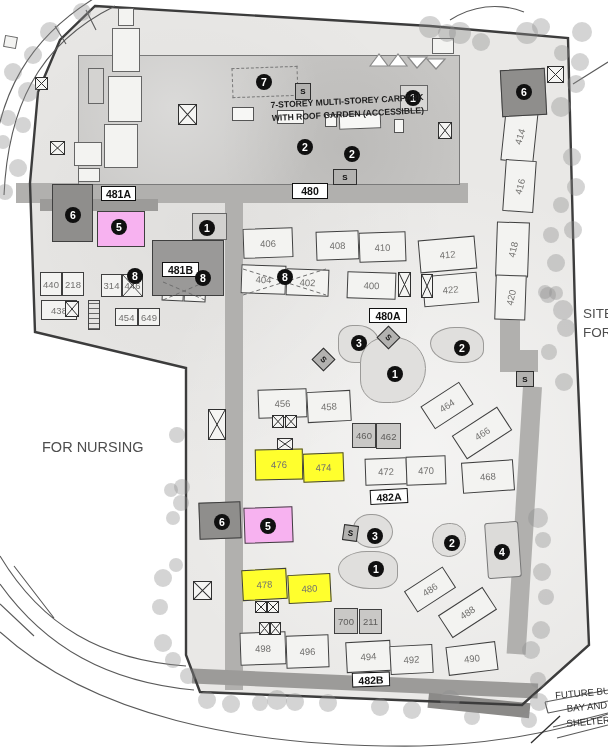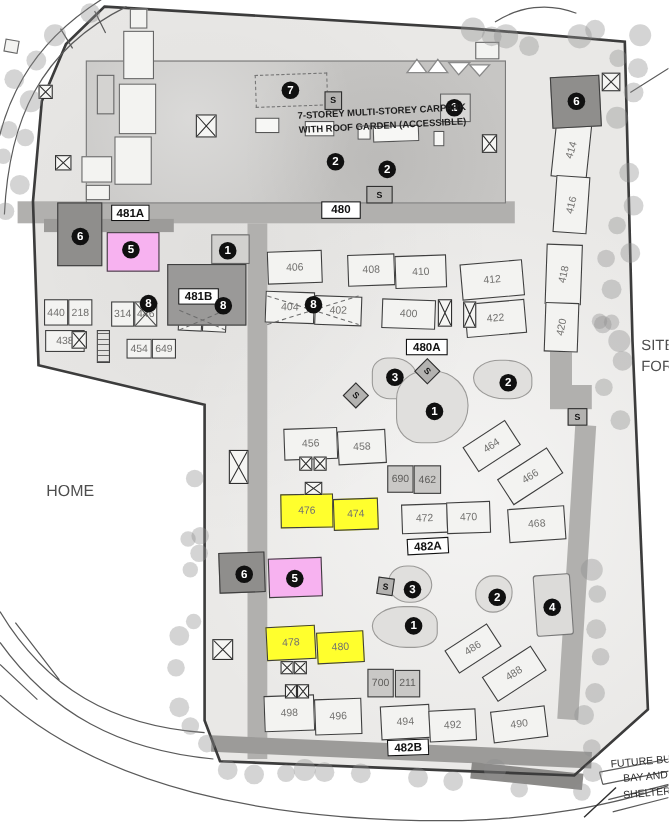--- a/index.html
+++ b/index.html
@@ -128,21 +128,21 @@
   <div class="blk" style="left:62px;top:272px;width:22px;height:24px">218</div>
   <div class="blk" style="left:101px;top:274px;width:21px;height:23px">314</div>
   <div class="blk" style="left:122px;top:274px;width:21px;height:23px">446</div>
   <div class="blk" style="left:162px;top:281px;width:22px;height:20px;transform:rotate(3deg)">448</div>
   <div class="blk" style="left:184px;top:282px;width:22px;height:20px;transform:rotate(3deg)">450</div>
   <div class="blk" style="left:41px;top:300px;width:36px;height:20px">438</div>
   <div class="blk" style="left:115px;top:308px;width:23px;height:18px">454</div>
   <div class="blk" style="left:138px;top:308px;width:22px;height:18px">649</div>
   <div class="blk" style="left:258px;top:389px;width:49px;height:29px;transform:rotate(-2deg)">456</div>
   <div class="blk" style="left:307px;top:391px;width:44px;height:31px;transform:rotate(-3deg)">458</div>
-  <div class="blk dark2" style="left:352px;top:423px;width:24px;height:25px">690</div>
+  <div class="blk dark2" style="left:352px;top:423px;width:24px;height:25px">460</div>
   <div class="blk dark2" style="left:376px;top:423px;width:25px;height:26px">462</div>
   <div class="blk" style="left:424px;top:392px;width:46px;height:27px;transform:rotate(-33deg)">464</div>
   <div class="blk" style="left:455px;top:419px;width:54px;height:28px;transform:rotate(-33deg)">466</div>
   <div class="blk" style="left:462px;top:461px;width:52px;height:31px;transform:rotate(-4deg)">468</div>
   <div class="blk" style="left:365px;top:458px;width:42px;height:27px;transform:rotate(-2deg)">472</div>
   <div class="blk" style="left:406px;top:456px;width:40px;height:29px;transform:rotate(-2deg)">470</div>
   <div class="blk yellow" style="left:255px;top:449px;width:48px;height:31px;transform:rotate(-1deg)">476</div>
   <div class="blk yellow" style="left:303px;top:453px;width:41px;height:29px;transform:rotate(-2deg)">474</div>
   <div class="blk yellow" style="left:242px;top:569px;width:45px;height:31px;transform:rotate(-3deg)">478</div>
   <div class="blk yellow" style="left:288px;top:574px;width:43px;height:29px;transform:rotate(-3deg)">480</div>
@@ -198,21 +198,21 @@
   <div class="marker" style="left:387px;top:366px">1</div>
   <div class="marker" style="left:454px;top:340px">2</div>
   <div class="marker" style="left:214px;top:514px">6</div>
   <div class="marker" style="left:260px;top:518px">5</div>
   <div class="marker" style="left:367px;top:528px">3</div>
   <div class="marker" style="left:368px;top:561px">1</div>
   <div class="marker" style="left:444px;top:535px">2</div>
   <div class="marker" style="left:494px;top:544px">4</div>
 
   <div class="txt" style="left:42px;top:438px;font-size:14.5px;line-height:1.35">
-    <div>HOME</div>
+    <div>FOR NURSING</div>
   </div>
   <div class="txt" style="left:583px;top:305px;font-size:13.5px;line-height:1.4;width:70px">
     <div>SITE</div>
     <div>FOR</div>
   </div>
   <div class="future">
     <div>FUTURE BUS</div>
     <div>BAY AND</div>
     <div>SHELTER</div>
   </div>

